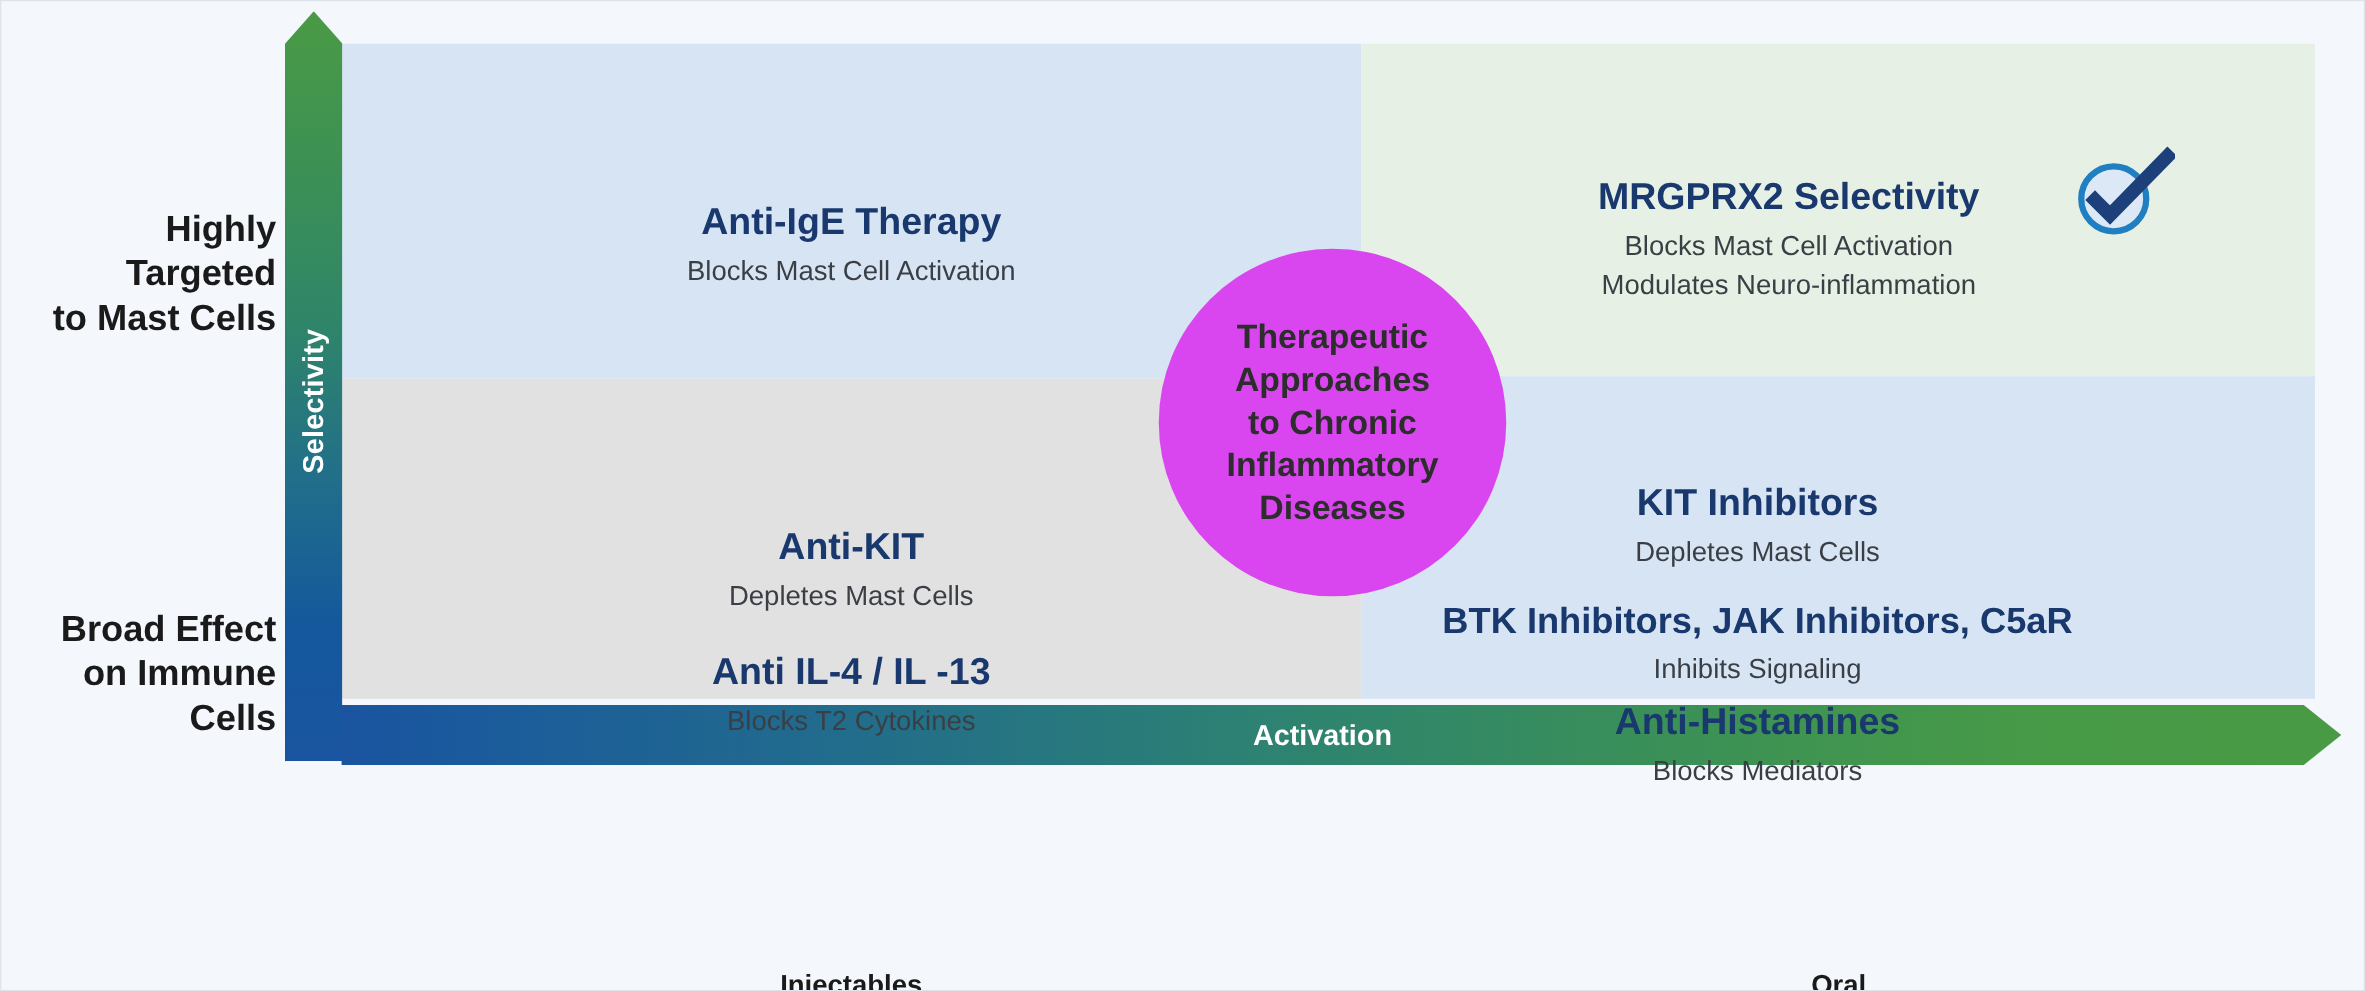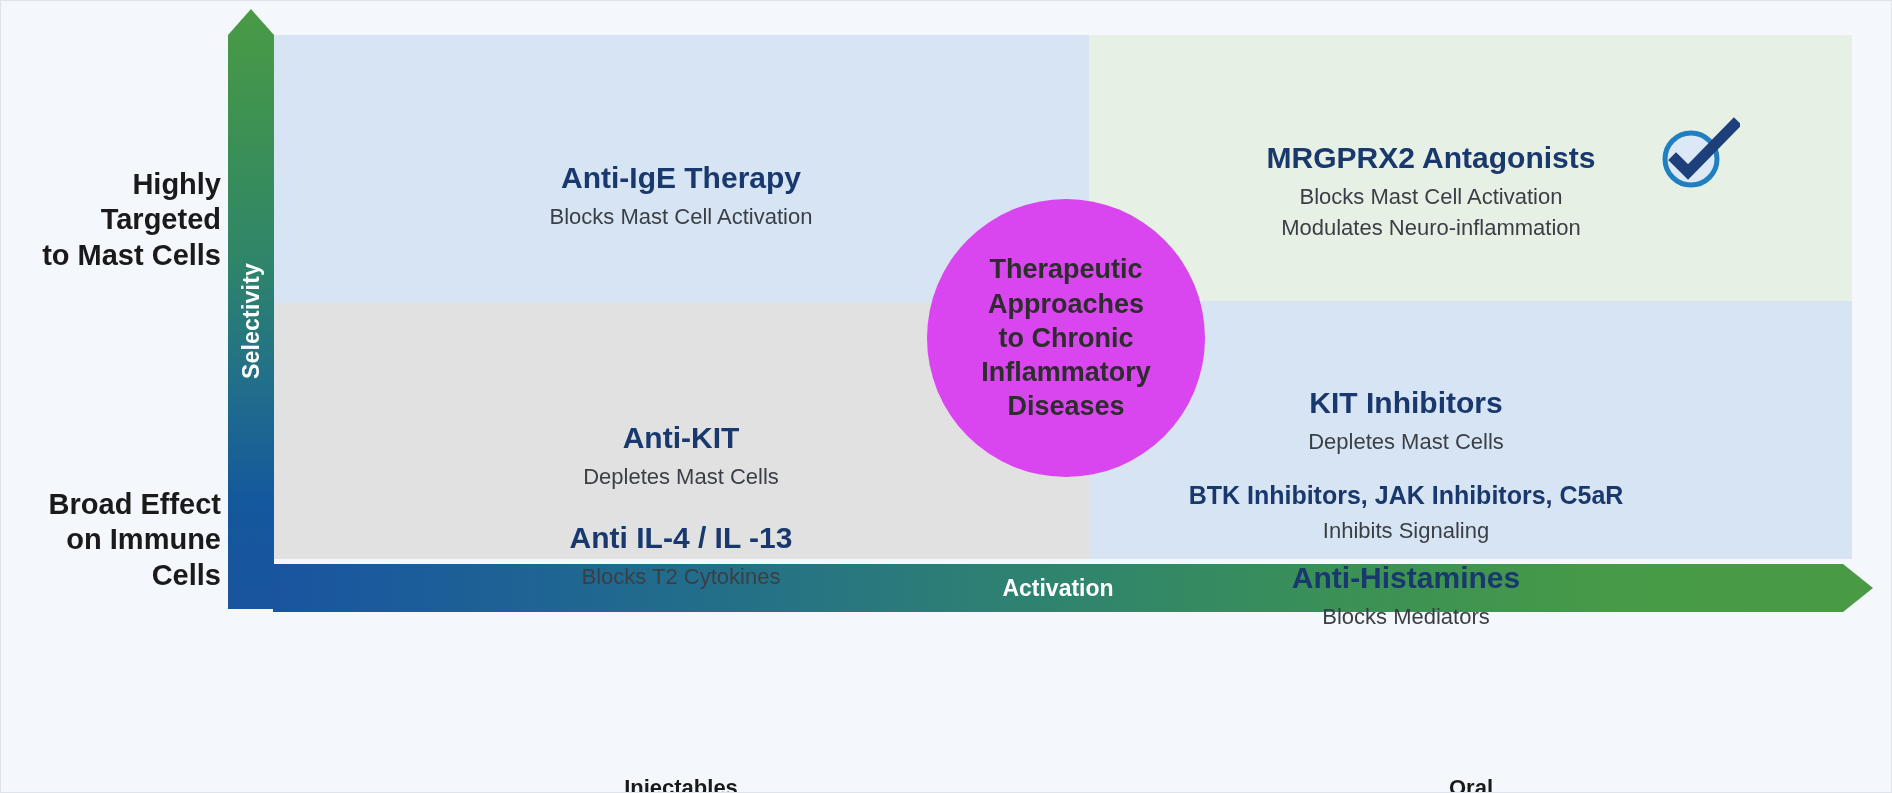--- a/index.html
+++ b/index.html
@@ -135,21 +135,21 @@
   #b-tl { left: 395px; top: 160px; width: 570px; }
   #b-tr { left: 1150px; top: 140px; width: 560px; }
   #b-tr .title { display: inline-block; vertical-align: middle; }
 
   #b-bl-1 { left: 395px; top: 420px; width: 570px; }
   #b-bl-2 { left: 395px; top: 520px; width: 570px; }
 
   #b-br-1 { left: 1125px; top: 385px; width: 560px; }
   #b-br-2 { left: 1010px; top: 480px; width: 790px; }
   #b-br-3 { left: 1125px; top: 560px; width: 560px; }
-  #b-br-2 .title { font-size: 25px; }
+  #b-br-2 .title { font-size: 29px; }
 
   
   #check-badge {
     position: absolute;
     left: 1657px;
     top: 116px;
     width: 82px;
     height: 76px;
   }
 
@@ -202,21 +202,21 @@
 
   <div class="axis-caption" id="cap-injectables">Injectables</div>
   <div class="axis-caption" id="cap-oral">Oral</div>
 
   <div class="block" id="b-tl">
     <div class="title">Anti-IgE Therapy</div>
     <div class="sub">Blocks Mast Cell Activation</div>
   </div>
 
   <div class="block" id="b-tr">
-    <div class="title">MRGPRX2 Antagonists</div>
+    <div class="title">MRGPRX2 Selectivity</div>
     <div class="sub">Blocks Mast Cell Activation</div>
     <div class="sub">Modulates Neuro-inflammation</div>
   </div>
 
   <div id="check-badge">
     <svg width="82" height="76" viewBox="0 0 82 76" xmlns="http://www.w3.org/2000/svg">
       <circle cx="33" cy="42" r="26" fill="#dce8f5" stroke="#1f7fc0" stroke-width="5"></circle>
       <path d="M18 43 L30 55 L76 8" fill="none" stroke="#1d3f7a" stroke-width="11" stroke-linecap="square" stroke-linejoin="miter"></path>
     </svg>
   </div>

